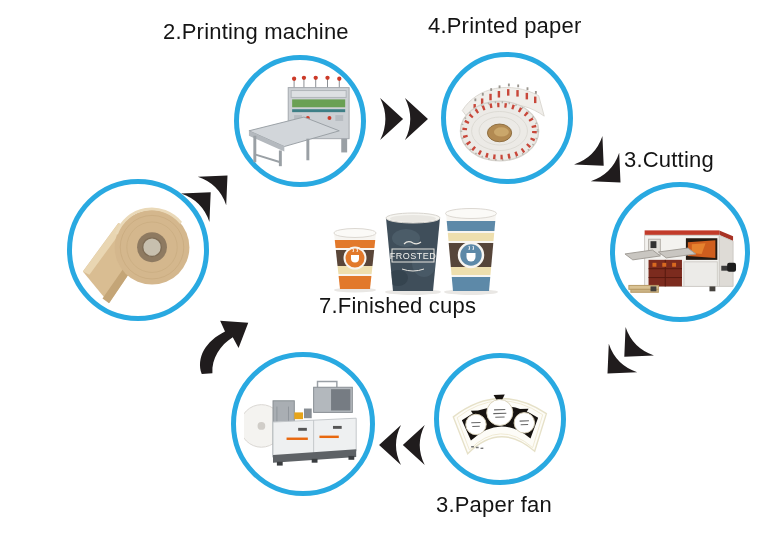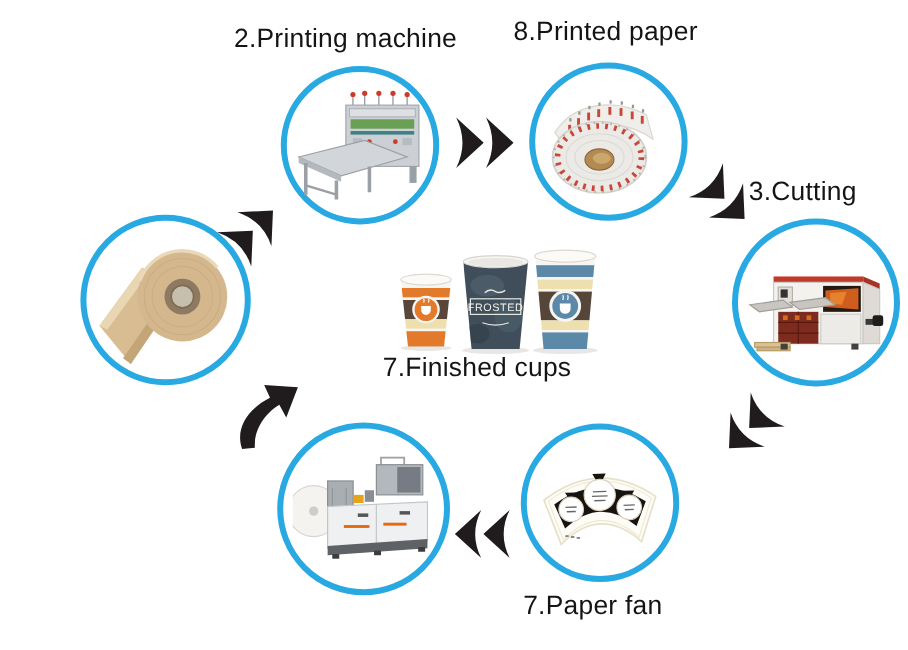--- a/index.html
+++ b/index.html
@@ -13,24 +13,24 @@
     background:#fff;display:flex;align-items:center;justify-content:center;
   }
   .arr{position:absolute;}
   svg{display:block;}
 </style>
 </head>
 <body>
 
 <div class="stage">
 
-  <div class="lbl" style="left:163px;top:19px;margin-left:32px;">2.Printing machine</div>
-  <div class="lbl" style="left:428px;top:13px;">8.Printed paper</div>
+  <div class="lbl" style="left:163px;top:19px;">2.Printing machine</div>
+  <div class="lbl" style="left:428px;top:13px;">4.Printed paper</div>
   <div class="lbl" style="left:624px;top:147px;">3.Cutting</div>
-  <div class="lbl" style="left:436px;top:492px;">7.Paper fan</div>
+  <div class="lbl" style="left:436px;top:492px;">3.Paper fan</div>
   <div class="lbl" style="left:319px;top:293px;">7.Finished cups</div>
 
   <div class="ring" style="left:67px;top:179px;width:142px;height:142px;">
     <svg width="114" height="114" viewBox="0 0 122 122">
       <polygon points="2,84 40,32 76,50 30,118" fill="#d9bd92"></polygon>
       <polygon points="2,84 40,32 47,35.5 9,87.5" fill="#e9d6b2"></polygon>
       <polygon points="23,113 69,47 76,50 30,118" fill="#c4a577"></polygon>
       <circle cx="76" cy="58" r="40" fill="#d4b78d"></circle>
       <circle cx="76" cy="58" r="34" fill="none" stroke="#c6a87c" stroke-width="1" opacity="0.7"></circle>
       <circle cx="76" cy="58" r="27" fill="none" stroke="#c6a87c" stroke-width="1" opacity="0.6"></circle>

